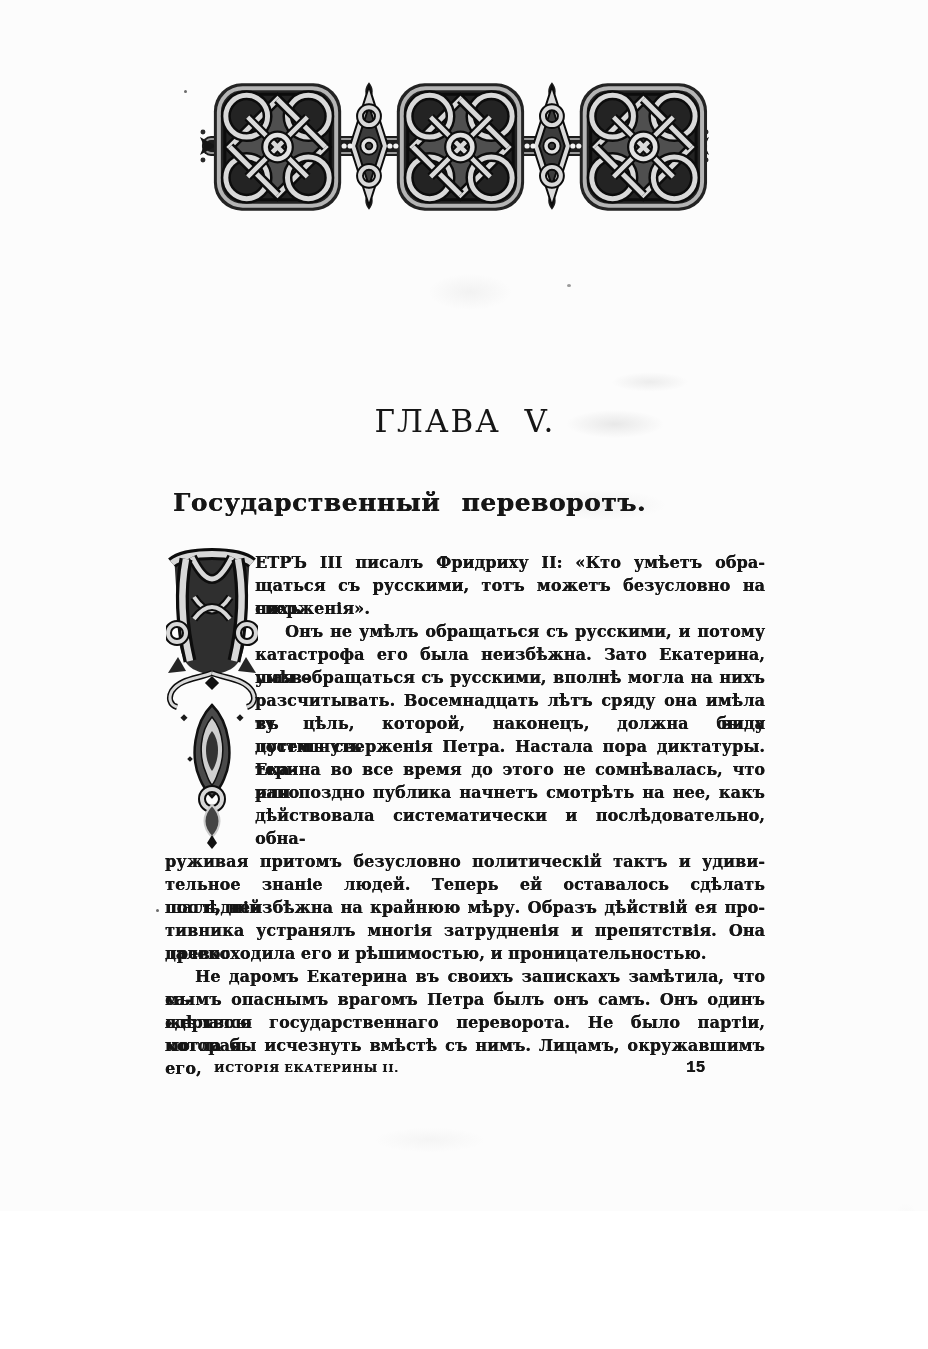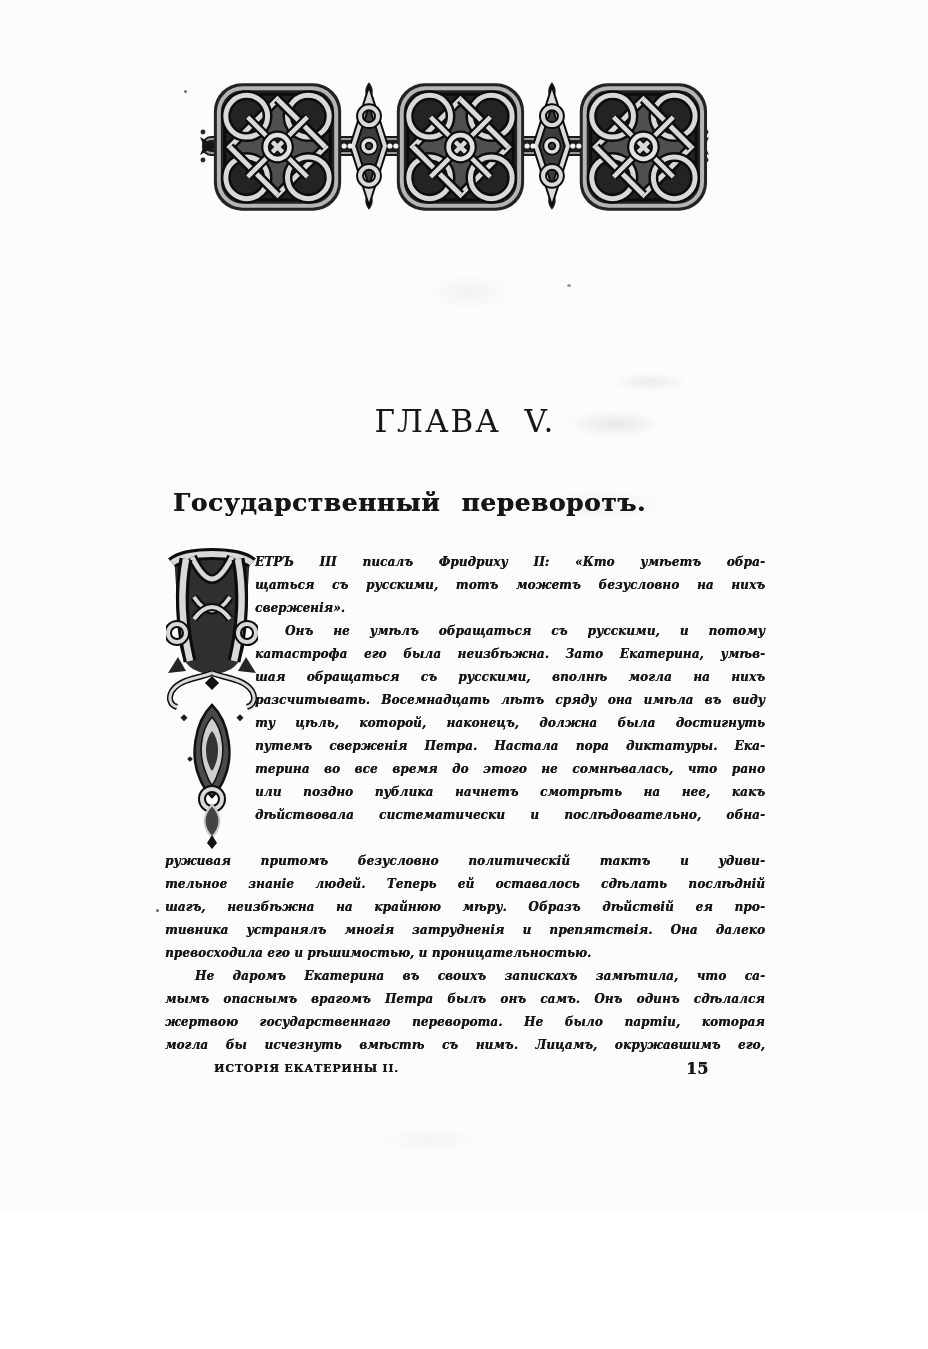--- a/index.html
+++ b/index.html
@@ -30,37 +30,37 @@
     text-align:left;font-size:25px;font-weight:bold;
     letter-spacing:.5px;word-spacing:12px;margin:8px;
     text-shadow:.3px 0 0 currentColor;
   }
   .dropcap{position:absolute;left:166px;top:547px;width:92px;height:302px;}
   .textblock{position:absolute;}
   .tb-wrapped{left:255px;top:551px;width:510px;}
   .tb-full{left:165px;top:850px;width:600px;}
   .tb-para2{left:165px;top:965px;width:600px;}
   .ln{
-    height:23px;line-height:23px;font-size:12px;font-weight:bold;
+    height:23px;line-height:23px;font-size:16px;font-weight:bold;
     text-shadow:.25px 0 0 currentColor;
     letter-spacing:.1px;
-    font-style:italic;
   }
   .j{text-align:justify;text-align-last:justify;}
   .e{text-align:left;}
   .ind{text-indent:30px;}
   .footer-title{
     position:absolute;left:214px;top:1062px;
     font-size:11px;font-weight:bold;letter-spacing:.8px;
     text-shadow:.3px 0 0 currentColor;
   }
   .page-number{
     position:absolute;left:686px;top:1059px;
     font-size:16px;font-weight:bold;
     text-shadow:.3px 0 0 currentColor;
+    font-family:Liberation Mono, monospace;
   }
   .speck{position:absolute;background:#6b6b6b;border-radius:50%;}
   .speck.s1{left:184px;top:90px;width:3px;height:3px;}
   .speck.s2{left:567px;top:284px;width:4px;height:3px;background:#9a9a9a;}
   .speck.s3{left:156px;top:909px;width:3px;height:3px;}
 </style>
 </head>
 <body>
 
 <div class="page">

